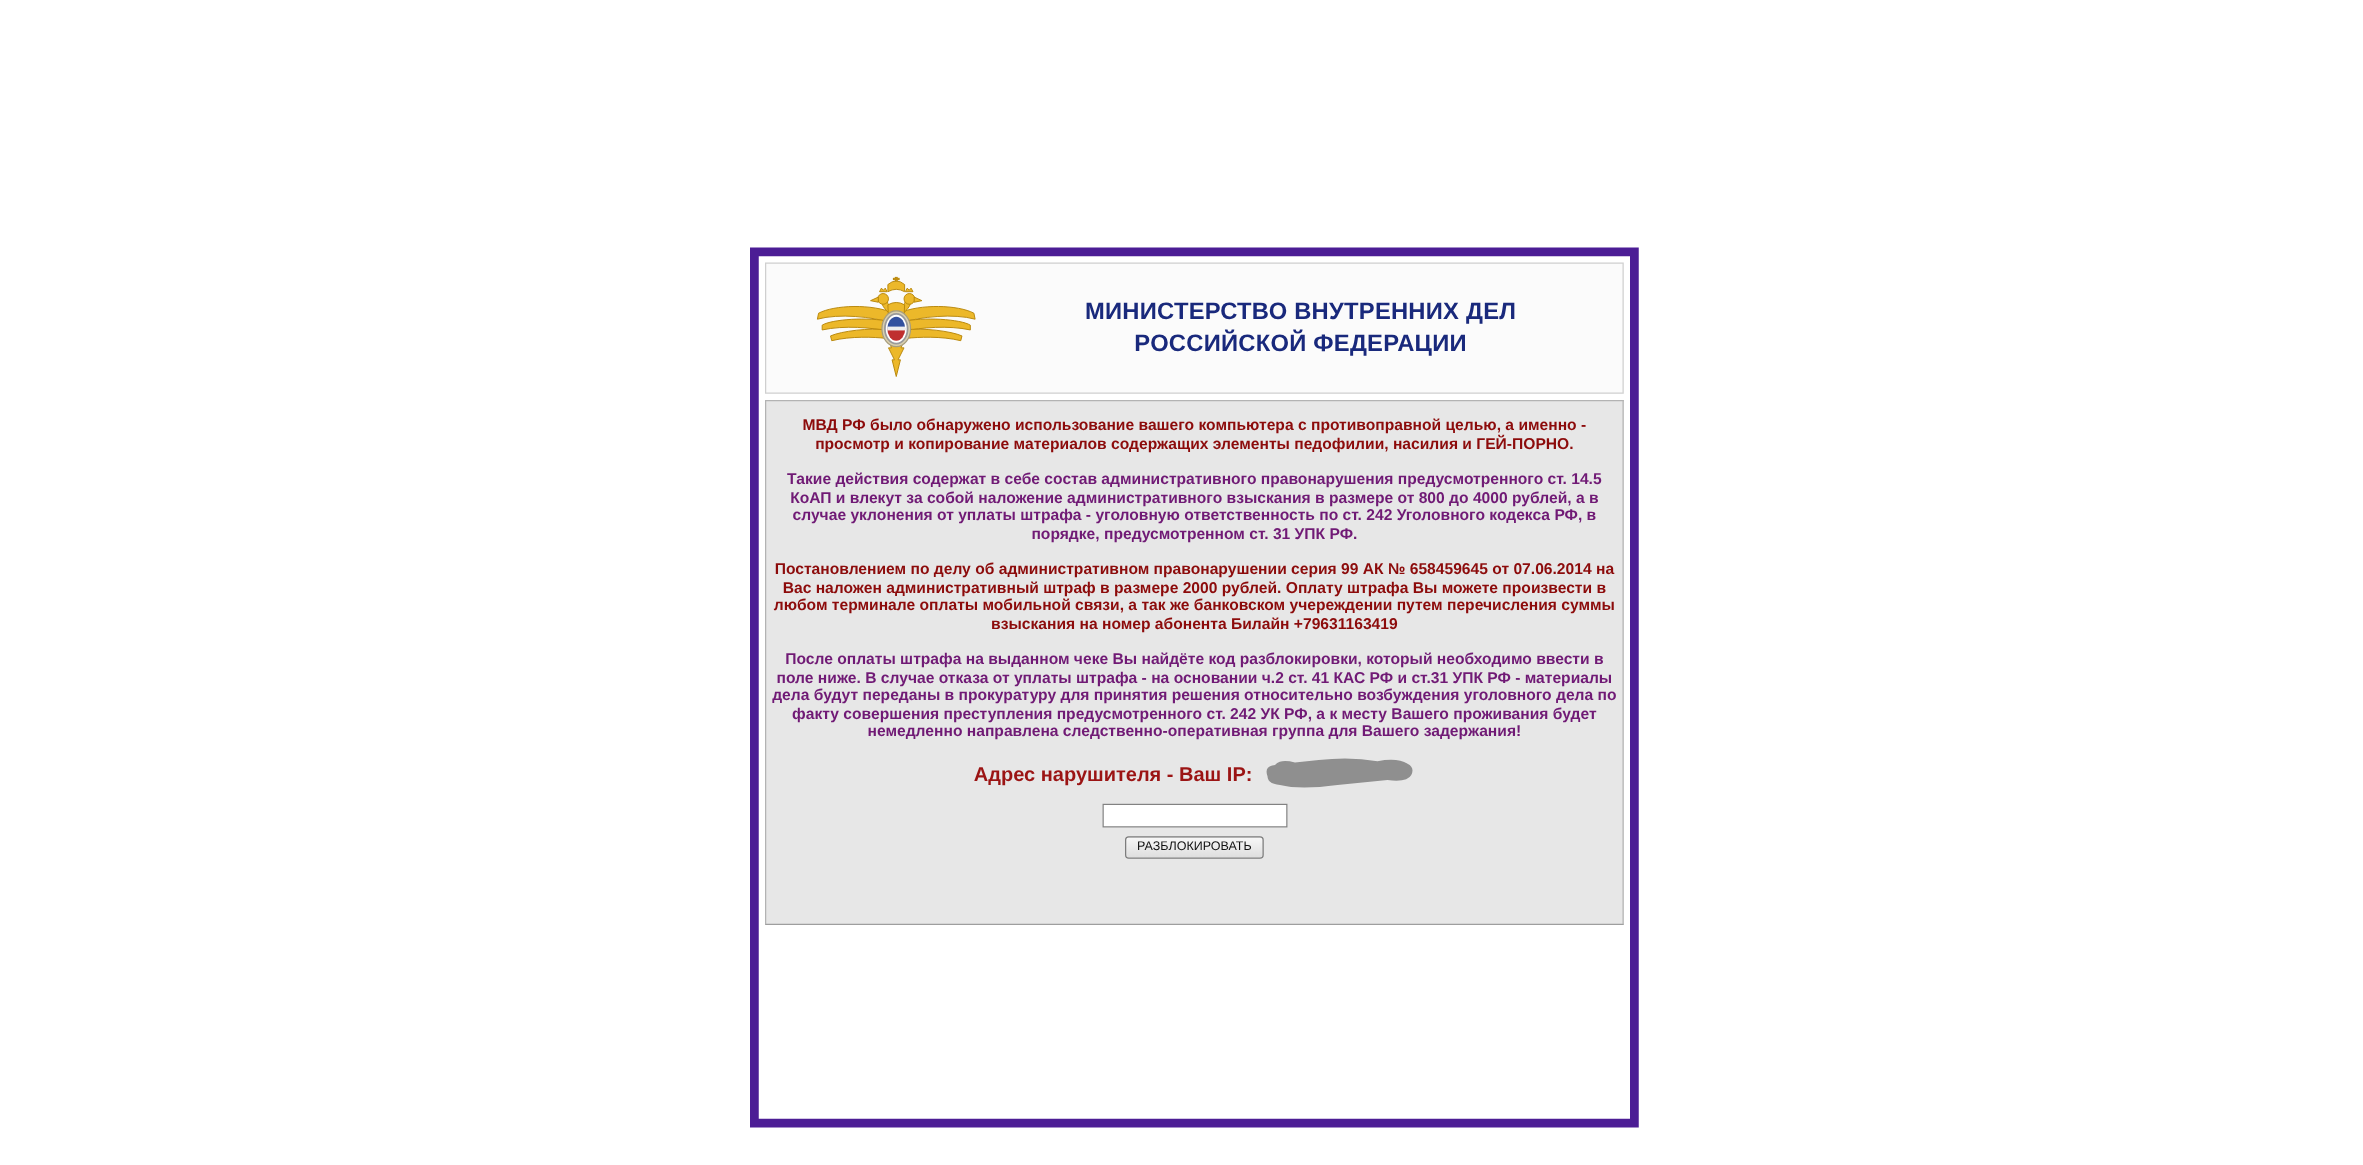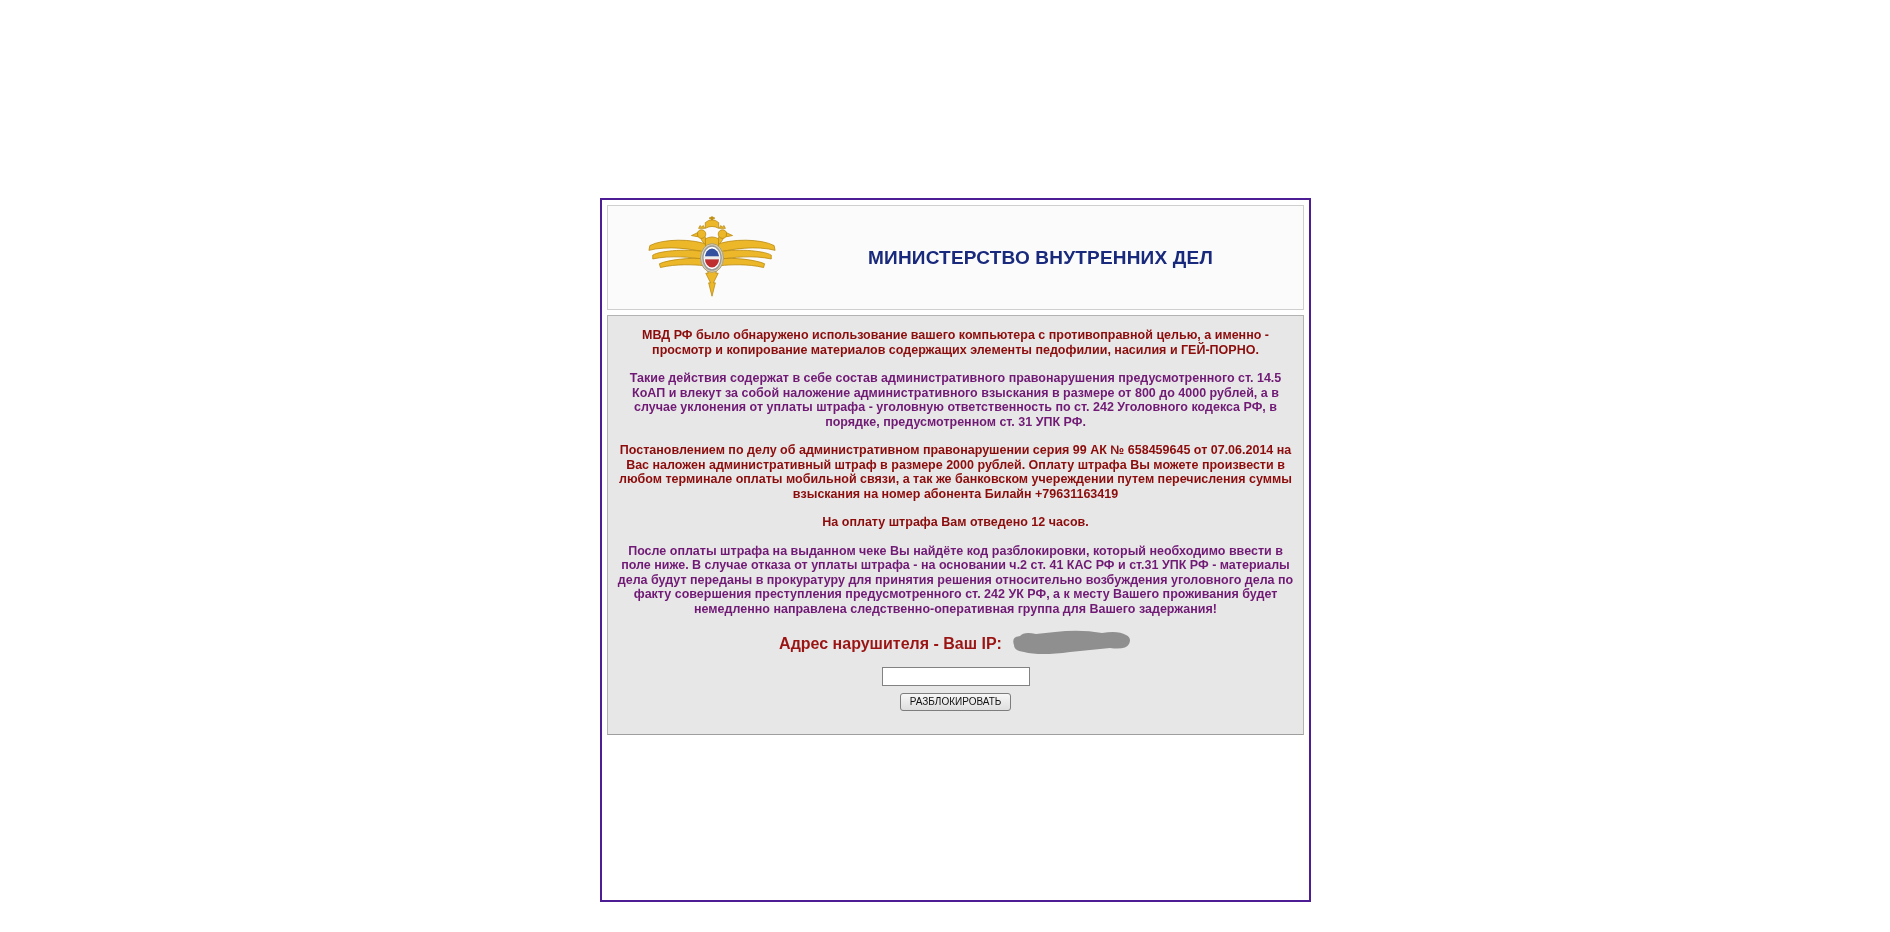--- a/index.html
+++ b/index.html
@@ -14,21 +14,21 @@
   }
 
   
   .scam-box {
     position: absolute;
     left: 600px;
     top: 198px;
     width: 711px;
     height: 704px;
     background: #ffffff;
-    border: 2px solid #4c1d95;
+    border: 7px solid #4c1d95;
     box-sizing: border-box;
     padding: 5px;
   }
 
   .header-panel {
     box-sizing: border-box;
     width: 100%;
     height: 105px;
     border: 1px solid #cfcfcf;
     background: #fbfbfb;
@@ -172,28 +172,28 @@
 
         <ellipse cx="68" cy="44" rx="12" ry="15" fill="#d9cfae" stroke="#a79d7d" stroke-width="1"></ellipse>
         <ellipse cx="68" cy="44" rx="9.5" ry="12.5" fill="#ffffff" stroke="#9a9a9a" stroke-width="1.5"></ellipse>
         <path d="M60.5,44 A7.5,10 0 0 1 75.5,44 Z" fill="#33519e"></path>
         <path d="M60.5,44 A7.5,10 0 0 0 75.5,44 Z" fill="#bf2f2f"></path>
         <rect x="60.5" y="42.2" width="15" height="3.2" fill="#eeeeee"></rect>
       </svg>
     </div>
     <div class="title-wrap">
       <div>МИНИСТЕРСТВО ВНУТРЕННИХ ДЕЛ</div>
+      <div>РОССИЙСКОЙ ФЕДЕРАЦИИ</div>
     </div>
   </div>
 
   <div class="content-panel">
     <p class="txt-red">МВД РФ было обнаружено использование вашего компьютера с противоправной целью, а именно - просмотр и копирование материалов содержащих элементы педофилии, насилия и ГЕЙ-ПОРНО.</p>
     <p class="txt-black">Такие действия содержат в себе состав административного правонарушения предусмотренного ст. 14.5 КоАП и влекут за собой наложение административного взыскания в размере от 800 до 4000 рублей, а в случае уклонения от уплаты штрафа - уголовную ответственность по ст. 242 Уголовного кодекса РФ, в порядке, предусмотренном ст. 31 УПК РФ.</p>
     <p class="txt-red">Постановлением по делу об административном правонарушении серия 99 АК № 658459645 от 07.06.2014 на Вас наложен административный штраф в размере 2000 рублей. Оплату штрафа Вы можете произвести в любом терминале оплаты мобильной связи, а так же банковском учереждении путем перечисления суммы взыскания на номер абонента Билайн +79631163419</p>
-    <p class="txt-red single-line">На оплату штрафа Вам отведено 12 часов.</p>
     <p class="txt-black">После оплаты штрафа на выданном чеке Вы найдёте код разблокировки, который необходимо ввести в поле ниже. В случае отказа от уплаты штрафа - на основании ч.2 ст. 41 КАС РФ и ст.31 УПК РФ - материалы дела будут переданы в прокуратуру для принятия решения относительно возбуждения уголовного дела по факту совершения преступления предусмотренного ст. 242 УК РФ, а к месту Вашего проживания будет немедленно направлена следственно-оперативная группа для Вашего задержания!</p>
 
     <div class="ip-line">
       <span class="ip-label">Адрес нарушителя - Ваш IP:</span>
       <span class="ip-scribble">
         <svg width="122" height="26" viewBox="0 0 122 26" xmlns="http://www.w3.org/2000/svg">
           <path d="M4,16 Q1,8 10,7 Q14,2 26,5 L45,3 Q70,0 92,4 Q108,1 116,6 Q122,9 119,15 Q116,21 100,19 L60,23 Q30,27 14,23 Q4,22 4,16 Z" fill="#8f8f8f"></path>
         </svg>
       </span>
     </div>

